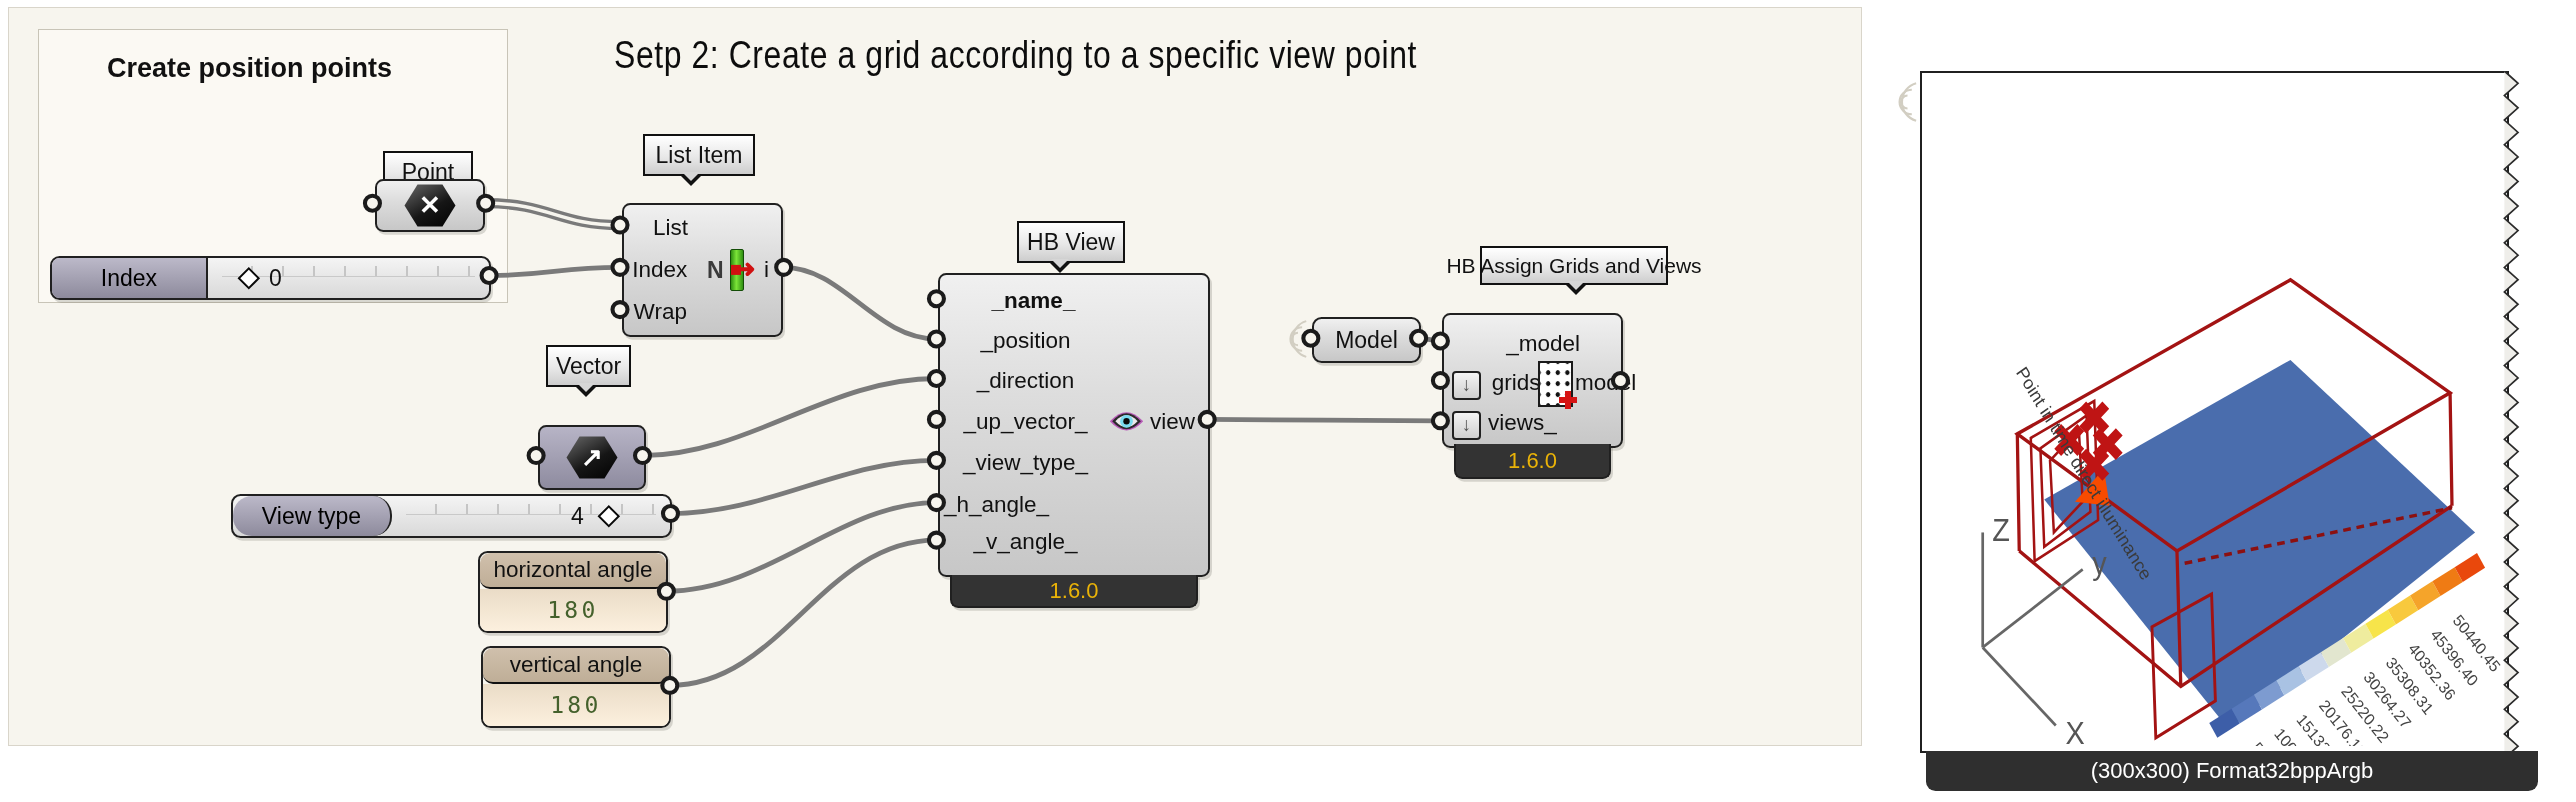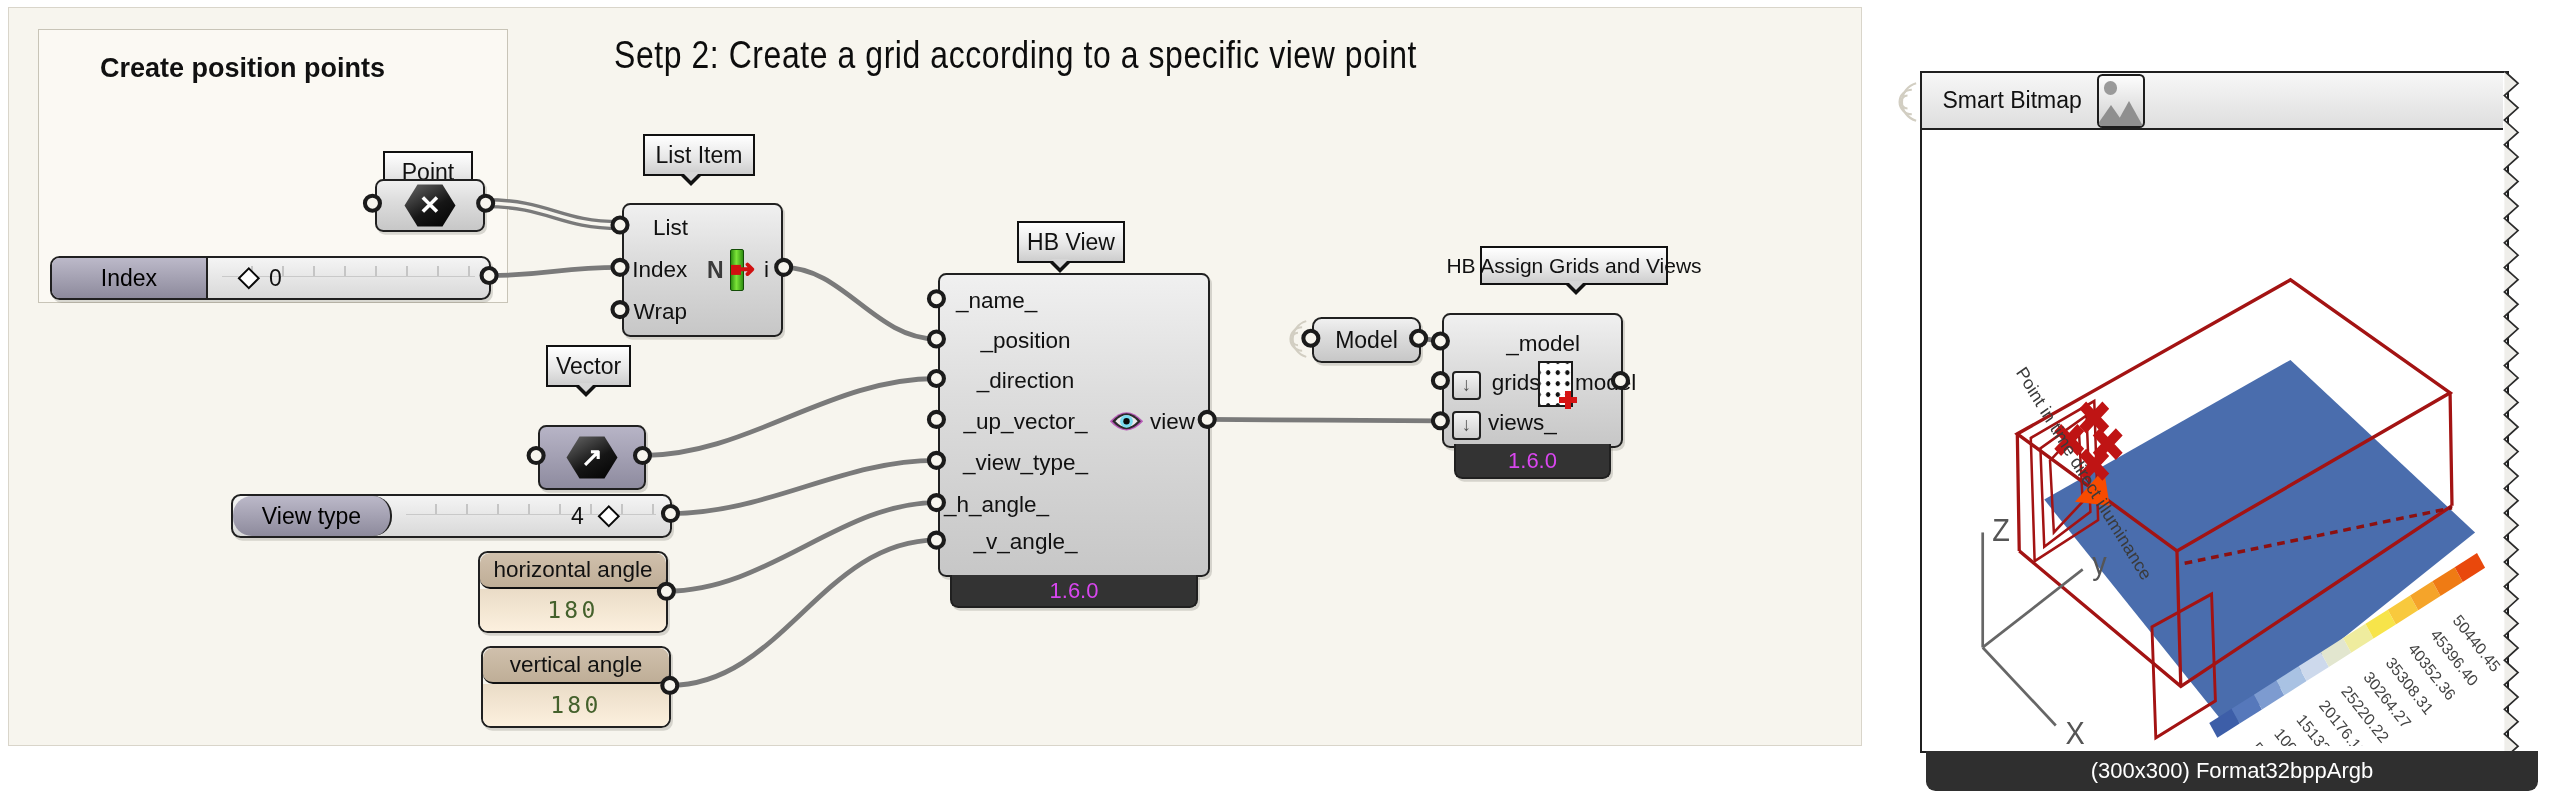--- a/index.html
+++ b/index.html
@@ -3,31 +3,31 @@
 <meta charset="utf-8">
 <style>
   html,body{margin:0;padding:0;width:2576px;height:802px;background:#ffffff;
     font-family:"Liberation Sans",sans-serif;overflow:hidden;}
   .abs{position:absolute;}
   
   #canvas{left:8.2px;top:6.8px;width:1852px;height:737px;background:#f7f5ee;border:1.4px solid #d9d5ca;}
   #page-title{left:614px;top:34px;font-size:38px;color:#0d0d0d;transform:scaleX(.84);transform-origin:left top;white-space:nowrap;letter-spacing:0.7px;}
   
   .group{left:38px;top:29px;width:468px;height:272px;background:#fbf9f3;border:1.4px solid #c8c4b7;}
-  .group-title{left:65px;top:53px;width:355px;text-align:center;font-size:27px;font-weight:bold;color:#111;}
+  .group-title{left:72px;top:53px;width:355px;text-align:center;font-size:27px;font-weight:bold;color:#111;}
   
   .tooltip{background:linear-gradient(180deg,#ffffff 0%,#e8e8e8 55%,#cdcdcd 100%);border:2px solid #111;
     color:#111;font-size:23px;display:flex;align-items:center;justify-content:center;white-space:nowrap;}
   .notch{position:absolute;top:100%;width:0;height:0;border:12.3px solid transparent;border-top-color:#111;border-bottom-width:0;}
   .notch::after{content:'';position:absolute;left:-9px;top:-13.6px;border:9px solid transparent;border-top-color:#d6d6d6;border-bottom-width:0;}
   
   .comp{background:linear-gradient(180deg,#f0f0f0 0%,#dddddd 40%,#c7c7c7 100%);
     border:2px solid #202020;border-radius:8.2px;box-shadow:2px 2.7px 0 rgba(60,60,50,.18);}
   .vbar{background:#333;border:2px solid #202020;border-top:none;border-radius:0 0 8.2px 8.2px;
-    color:#d946ef;font-size:22px;display:flex;align-items:center;justify-content:center;box-shadow:2px 2.7px 0 rgba(60,60,50,.18);}
+    color:#eab308;font-size:22px;display:flex;align-items:center;justify-content:center;box-shadow:2px 2.7px 0 rgba(60,60,50,.18);}
   .portlabel{position:absolute;font-size:22.5px;color:#111;white-space:nowrap;transform:translateY(-50%);}
   
   .hexwrap{display:flex;align-items:center;justify-content:center;}
   .hex{width:52px;height:44px;clip-path:polygon(26% 2%,74% 2%,99% 50%,74% 98%,26% 98%,1% 50%);
     background:linear-gradient(150deg,#6a6a6a 0%,#161616 55%,#000 100%);
     display:flex;align-items:center;justify-content:center;color:#fff;font-size:26px;font-weight:bold;}
   .vector-comp{background:linear-gradient(180deg,#b7b4c6 0%,#8e8b9f 100%);}
   
   .slider{border:2px solid #202020;border-radius:9.6px;display:flex;overflow:hidden;
     background:linear-gradient(180deg,#f4f4f4,#d9d9d9);box-shadow:2px 2.7px 0 rgba(60,60,50,.18);}
@@ -173,21 +173,21 @@
   <div class="panel-head">horizontal angle</div>
   <div class="panel-body">180</div>
 </div>
 
 <div class="panel abs" style="left:481px;top:646px;width:186px;">
   <div class="panel-head">vertical angle</div>
   <div class="panel-body">180</div>
 </div>
 
 <div class="comp abs" style="left:938px;top:273px;width:268px;height:300px;">
-  <span class="portlabel" style="left:16px;width:171px;top:26px;">_name_</span>
+  <span class="portlabel" style="left:8px;width:171px;text-align:center;top:26px;font-weight:bold;">_name_</span>
   <span class="portlabel" style="left:0;width:171px;text-align:center;top:66px;">_position</span>
   <span class="portlabel" style="left:0;width:171px;text-align:center;top:106px;">_direction</span>
   <span class="portlabel" style="left:0;width:171px;text-align:center;top:147px;">_up_vector_</span>
   <span class="portlabel" style="left:0;width:171px;text-align:center;top:188px;">_view_type_</span>
   <span class="portlabel" style="left:4px;width:171px;top:230px;">_h_angle_</span>
   <span class="portlabel" style="left:0;width:171px;text-align:center;top:267px;">_v_angle_</span>
   <svg style="left:169px;top:134px;" width="35" height="24.6" viewBox="0 0 44 30">
     <path d="M1,15 Q22,-8 43,15 Q22,38 1,15 Z" fill="#b85ab8"></path>
     <path d="M4,15 Q22,-5 40,15 Q22,35 4,15 Z" fill="#2b2b2b"></path>
     <path d="M8,15 Q22,0 36,15 Q22,30 8,15 Z" fill="#e9e9e9"></path>
@@ -252,28 +252,20 @@
   <circle class="port" cx="2375" cy="558" r="11"></circle>
 </svg>
 
 <svg class="abs" style="left:1896px;top:78px;" width="23" height="48" viewBox="0 0 32 64">
   <path class="ripple" d="M28,6 A27,27 0 0 0 28,58"></path>
   <path class="ripple" d="M22,15 A17,17 0 0 0 22,49"></path>
   <path class="ripple" d="M16,23 A9,9 0 0 0 16,41"></path>
 </svg>
 
 <div id="sb-frame" class="abs">
-  <div id="sb-titlebar" class="abs">
-    <span id="sb-title">Smart Bitmap</span>
-    <div class="img-icon">
-      <div class="dot"></div>
-      <div class="m1"></div>
-      <div class="m2"></div>
-    </div>
-  </div>
 
   <svg id="sb-content" class="abs" viewBox="0 0 300 300" preserveAspectRatio="none" style="overflow:hidden;">
 
     <polygon points="62,180 190,112 286,196 158,292" fill="#4a6dad"></polygon>
 
     <g stroke="#a31313" stroke-width="1.7" fill="none">
       <polygon points="48,148 190,73 273,128 131,205"></polygon>
       <path d="M48,148 L49,205 M273,128 L274,183 M131,205 L133,271"></path>
       <path d="M49,205 L133,271 L274,183"></path>
       <path d="M135,211 L274,184" stroke="#8c1010" stroke-dasharray="4 3"></path>

